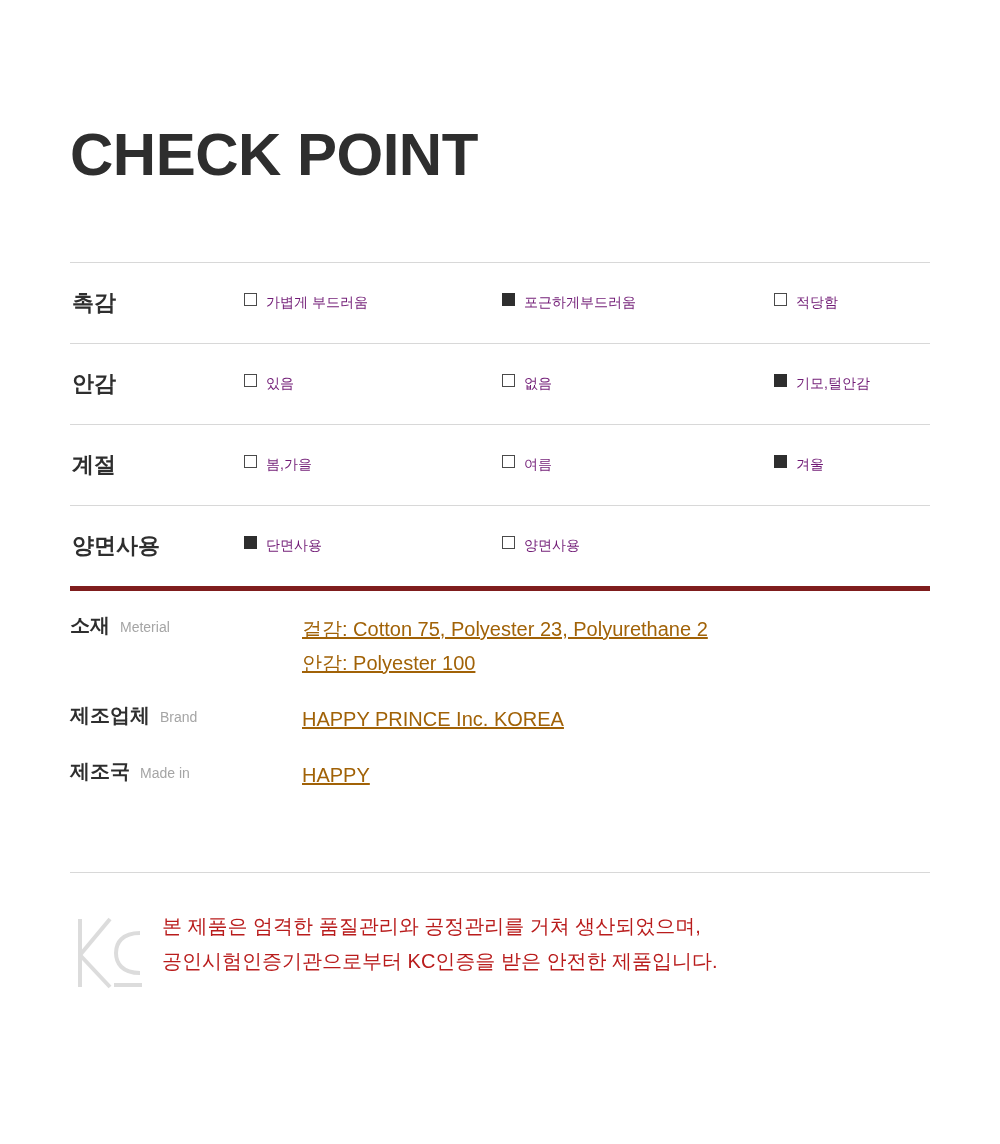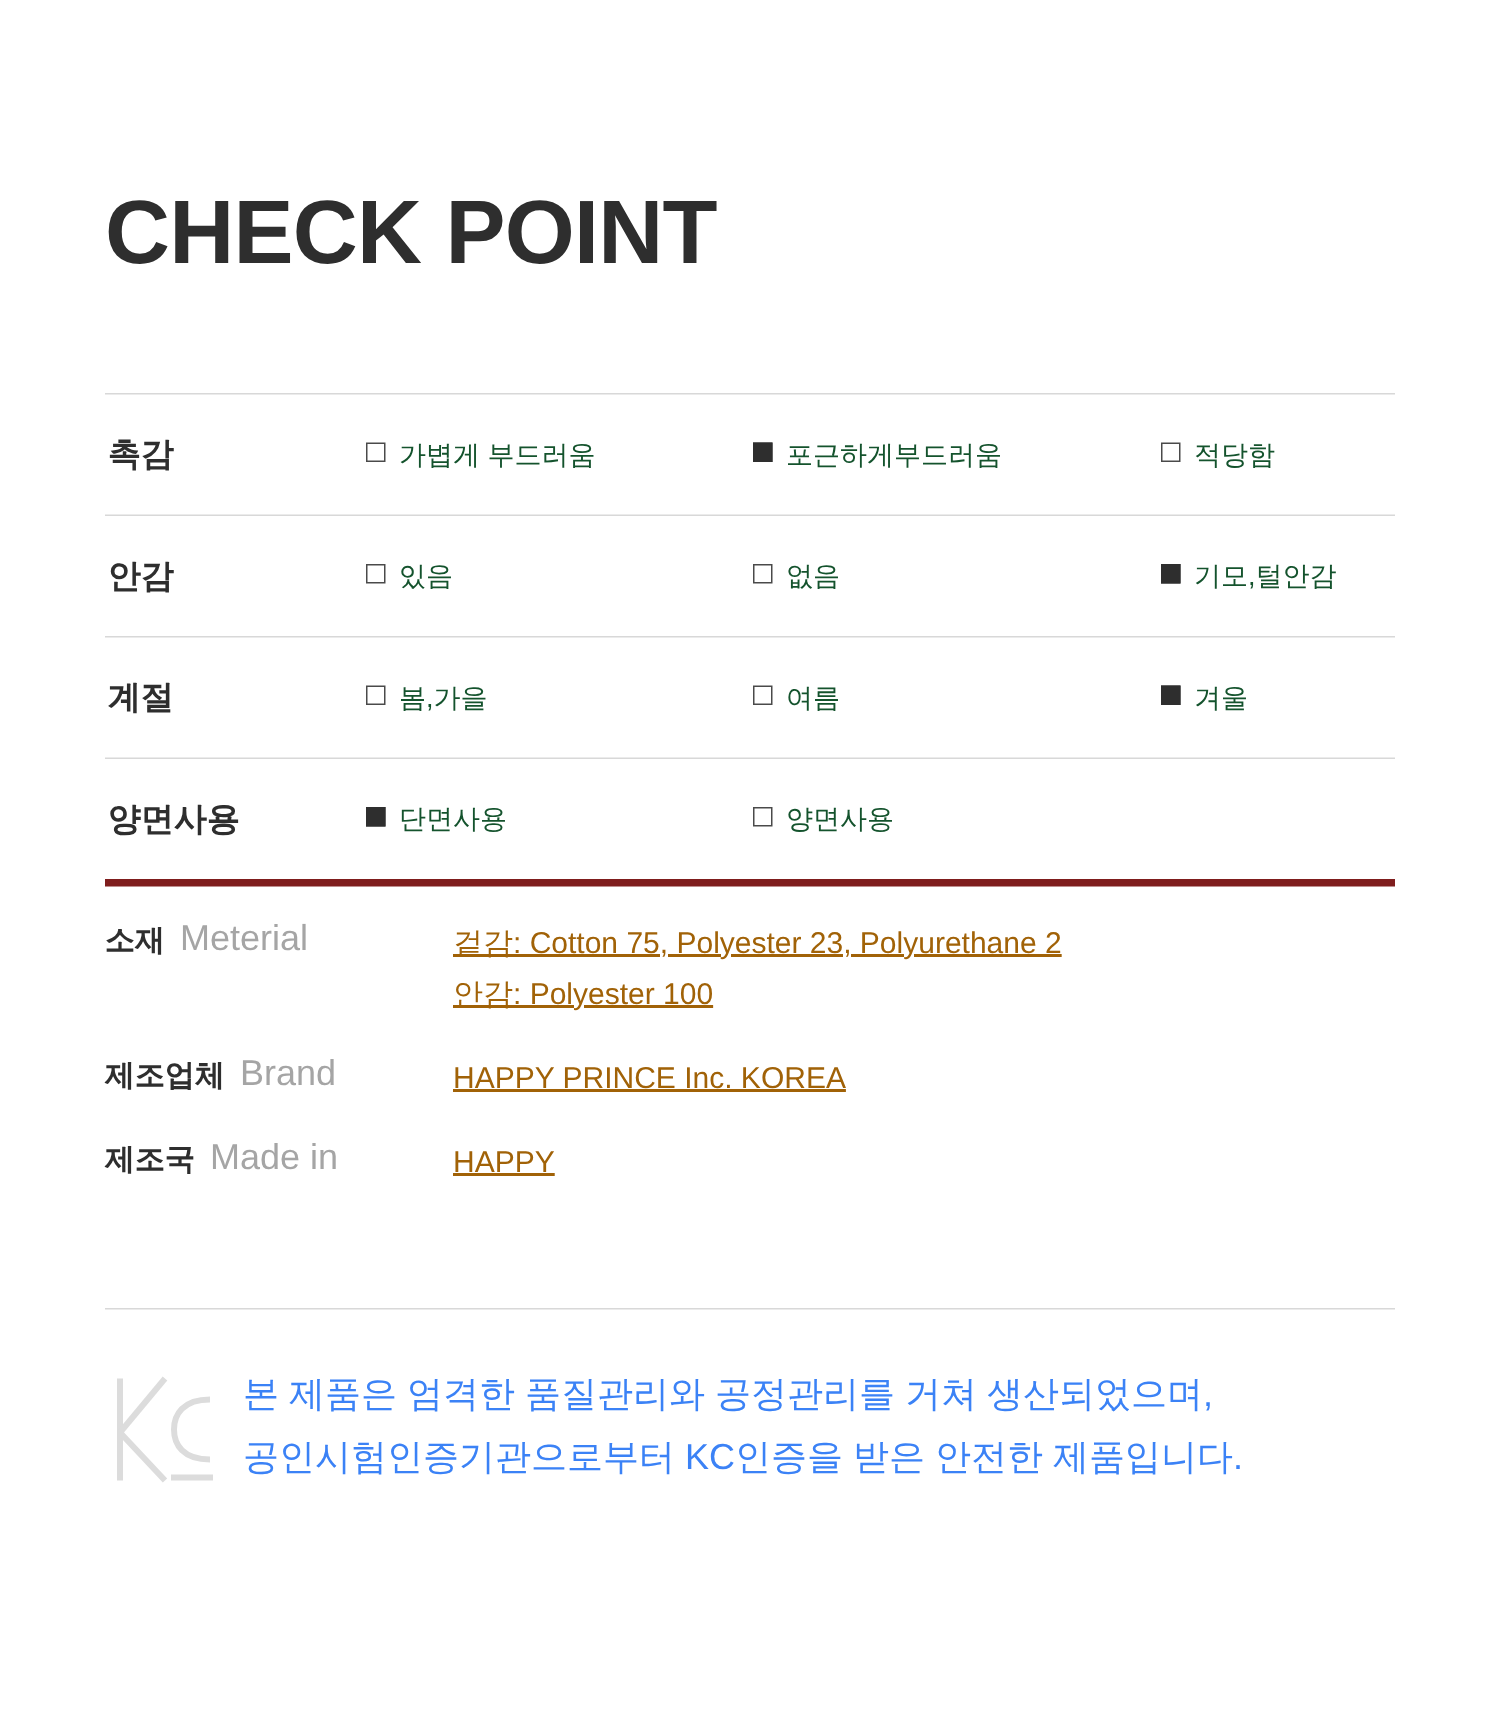--- a/index.html
+++ b/index.html
@@ -53,22 +53,22 @@
     color: #2e2e2e;
     margin-top: 28px;
   }
   td.row-label {
     width: 172px;
     font-weight: bold;
     font-size: 22px;
     padding-left: 2px;
   }
   td.opt {
-    font-size: 18px;
-    color: #14532d;
+    font-size: 14px;
+    color: #701a75;
     white-space: nowrap;
   }
   .box {
     display: inline-block;
     width: 13px;
     height: 13px;
     border: 1.6px solid #4a4a4a;
     margin-right: 9px;
     position: relative;
     top: -1px;
@@ -99,21 +99,21 @@
     display: flex;
     align-items: baseline;
   }
   .info-ko {
     font-size: 20px;
     font-weight: bold;
     color: #2e2e2e;
     white-space: nowrap;
   }
   .info-en {
-    font-size: 24px;
+    font-size: 14px;
     color: #a5a5a5;
     margin-left: 10px;
     white-space: nowrap;
   }
   .info-value {
     font-size: 20px;
     color: #a16207;
     line-height: 1.7;
     text-decoration: underline;
   }
@@ -131,22 +131,22 @@
     top: 905px;
     display: flex;
     align-items: flex-start;
   }
   .kc-logo {
     width: 92px;
     flex: none;
     padding-top: 10px;
   }
   .kc-text {
-    font-size: 24px;
-    color: #3b82f6;
+    font-size: 20px;
+    color: #b91c1c;
     line-height: 1.75;
     padding-top: 4px;
   }
   .kc-text div { white-space: nowrap; }
 </style>
 </head>
 <body>
 
 <div class="page">
 

